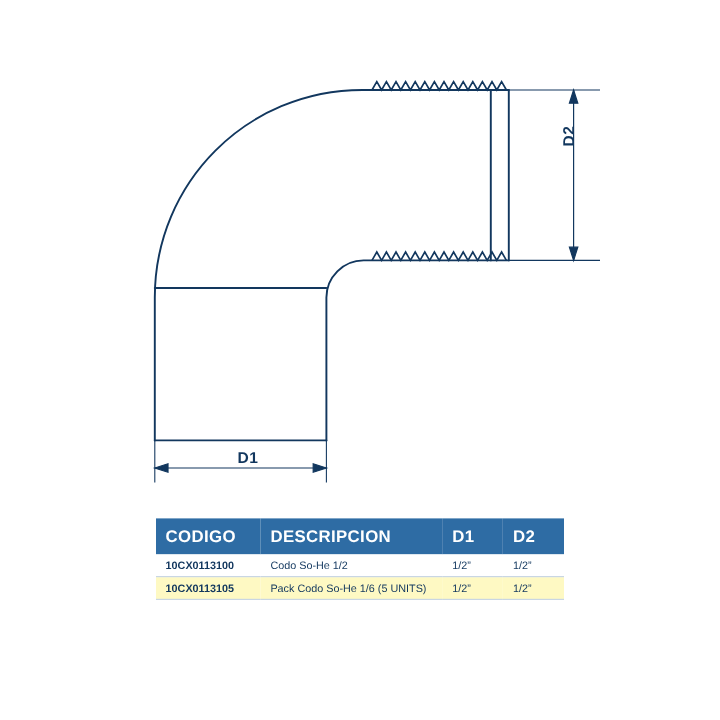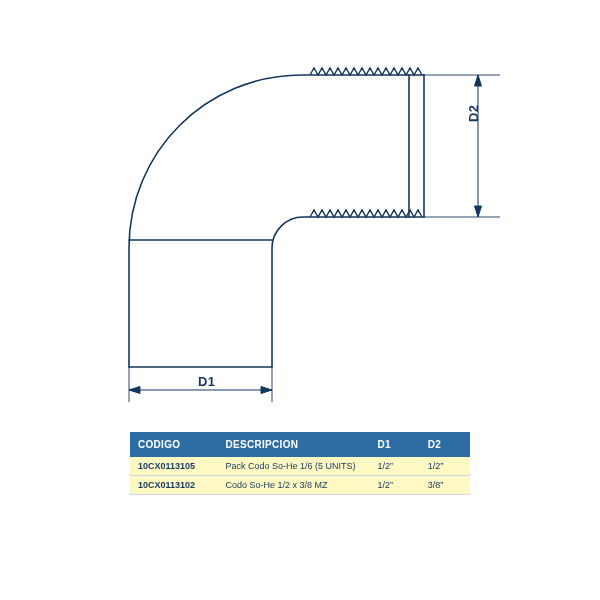--- a/index.html
+++ b/index.html
@@ -58,21 +58,21 @@
     position: absolute;
     left: 130px;
     top: 432px;
     width: 340px;
     border-collapse: collapse;
     font-size: 9px;
   }
   #spec-table th {
     background: #2e6ca4;
     color: #ffffff;
-    font-size: 10px;
+    font-size: 14px;
     font-weight: bold;
     text-align: left;
     padding: 7px 6px 7px 8px;
     letter-spacing: 0.3px;
     border: none;
   }
   #spec-table th.col-d1,
   #spec-table th.col-d2 {
     padding-left: 8px;
   }
@@ -150,28 +150,28 @@
   <table id="spec-table">
     <thead>
       <tr>
         <th class="col-code">CODIGO</th>
         <th class="col-desc">DESCRIPCION</th>
         <th class="col-d1">D1</th>
         <th class="col-d2">D2</th>
       </tr>
     </thead>
     <tbody>
+      <tr>
+        <td class="code">10CX0113100</td>
+        <td>Codo So-He 1/2</td>
+        <td>1/2”</td>
+        <td>1/2”</td>
+      </tr>
       <tr class="row-alt">
         <td class="code">10CX0113105</td>
         <td>Pack Codo So-He 1/6 (5 UNITS)</td>
         <td>1/2”</td>
         <td>1/2”</td>
-      </tr>
-      <tr class="row-alt">
-        <td class="code">10CX0113102</td>
-        <td>Codo So-He 1/2 x 3/8 MZ</td>
-        <td>1/2”</td>
-        <td>3/8”</td>
       </tr>
     </tbody>
   </table>
 
 </div>
 
 </body></html>

